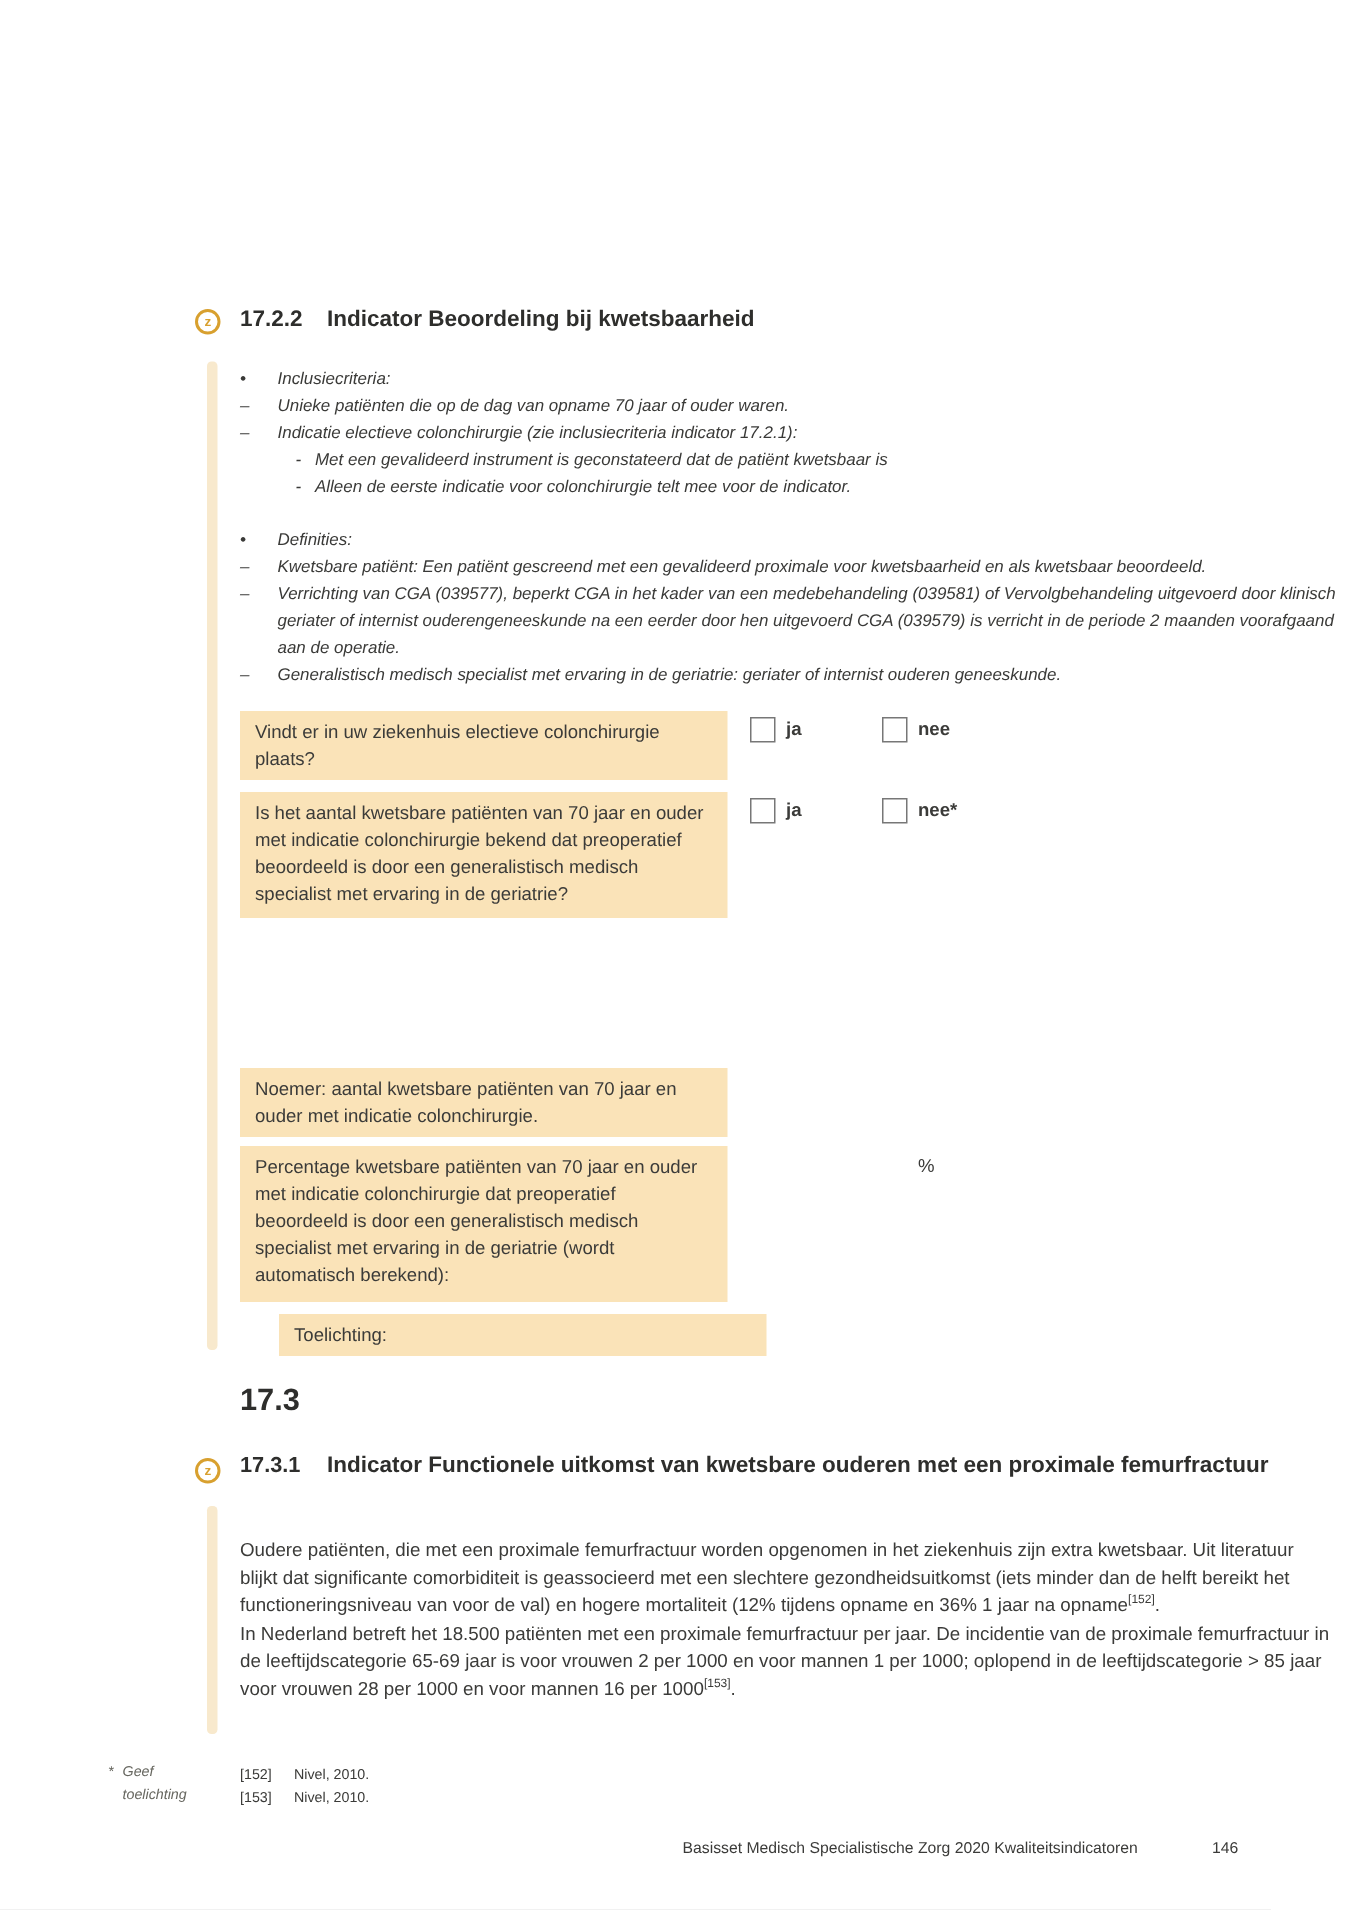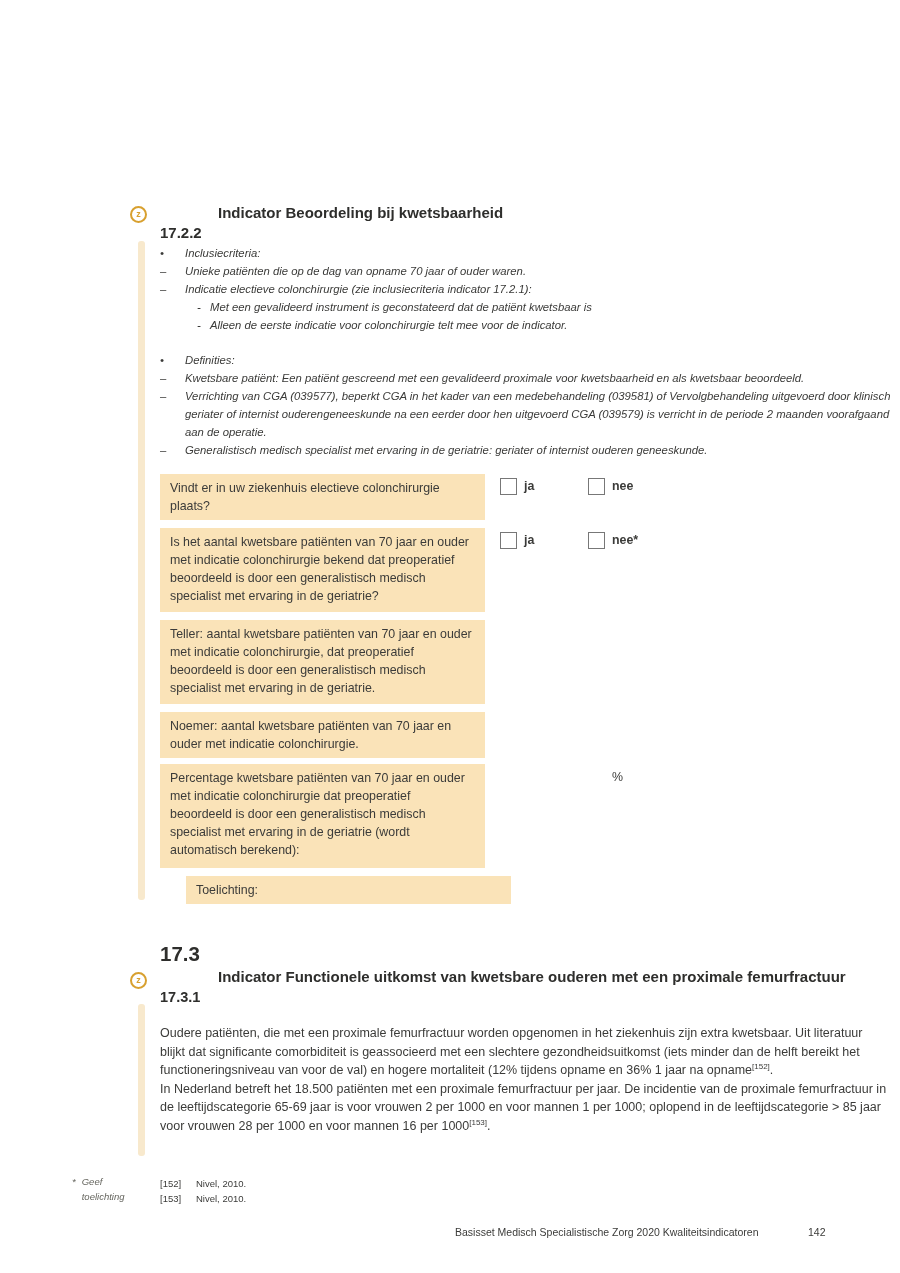--- a/index.html
+++ b/index.html
@@ -14,21 +14,21 @@
   #vbar2{top:1004px;height:152px;}
 
   
   .icon-circle{
     position:absolute;width:13px;height:13px;border:2px solid #d8a02f;border-radius:50%;
     color:#d8a02f;font-size:9px;font-weight:bold;line-height:13px;text-align:center;
   }
   #icon-1722{left:130px;top:206px;}
   #icon-1731{left:130px;top:972px;}
 
-  .sec-num{position:absolute;left:160px;font-weight:bold;color:#2e2e2c;margin-top:20px;}
+  .sec-num{position:absolute;left:160px;font-weight:bold;color:#2e2e2c;}
   .sec-title{position:absolute;left:218px;font-weight:bold;color:#2e2e2c;}
   #num-1722,#title-1722{top:204px;font-size:15px;}
   #num-173,#title-173{top:922px;font-size:20.5px;}
   #num-1731{top:969px;font-size:14.5px;}
   #title-1731{top:968px;font-size:15px;line-height:18px;width:660px;}
 
   
   .crit-list{position:absolute;left:160px;width:732px;font-style:italic;
     font-size:11.3px;line-height:18px;color:#3a3a38;}
   #inclusion-list{top:244px;}
@@ -144,21 +144,20 @@
   </div>
 
   <div class="qbox" id="qbox-1">Is het aantal kwetsbare patiënten van 70 jaar en ouder met indicatie colonchirurgie bekend dat preoperatief beoordeeld is door een generalistisch medisch specialist met ervaring in de geriatrie?</div>
   <div class="answers" id="answers-1">
     <span class="cb cb1"></span>
     <span class="cb-label lbl1">ja</span>
     <span class="cb cb2"></span>
     <span class="cb-label lbl2">nee*</span>
   </div>
 
-  <div class="qbox" id="qbox-2">Teller: aantal kwetsbare patiënten van 70 jaar en ouder met indicatie colonchirurgie, dat preoperatief beoordeeld is door een generalistisch medisch specialist met ervaring in de geriatrie.</div>
   <div class="qbox" id="qbox-3">Noemer: aantal kwetsbare patiënten van 70 jaar en ouder met indicatie colonchirurgie.</div>
   <div class="qbox" id="qbox-4">Percentage kwetsbare patiënten van 70 jaar en ouder met indicatie colonchirurgie dat preoperatief beoordeeld is door een generalistisch medisch specialist met ervaring in de geriatrie (wordt automatisch berekend):</div>
   <div class="unit">%</div>
   <div class="qbox" id="qbox-5">Toelichting:</div>
 
   <div class="sec-num" id="num-173">17.3</div>
 
   <div class="icon-circle" id="icon-1731">z</div>
   <div class="sec-num" id="num-1731">17.3.1</div>
   <div class="sec-title" id="title-1731">Indicator Functionele uitkomst van kwetsbare ouderen met een proximale femurfractuur</div>
@@ -178,15 +177,15 @@
       <span class="fn-ref">[152]</span>
       <span>Nivel, 2010.</span>
     </div>
     <div class="fn-row">
       <span class="fn-ref">[153]</span>
       <span>Nivel, 2010.</span>
     </div>
   </div>
 
   <div class="footer-text">Basisset Medisch Specialistische Zorg 2020 Kwaliteitsindicatoren</div>
-  <div class="footer-page">142</div>
+  <div class="footer-page">146</div>
 
 </div>
 
 </body></html>

